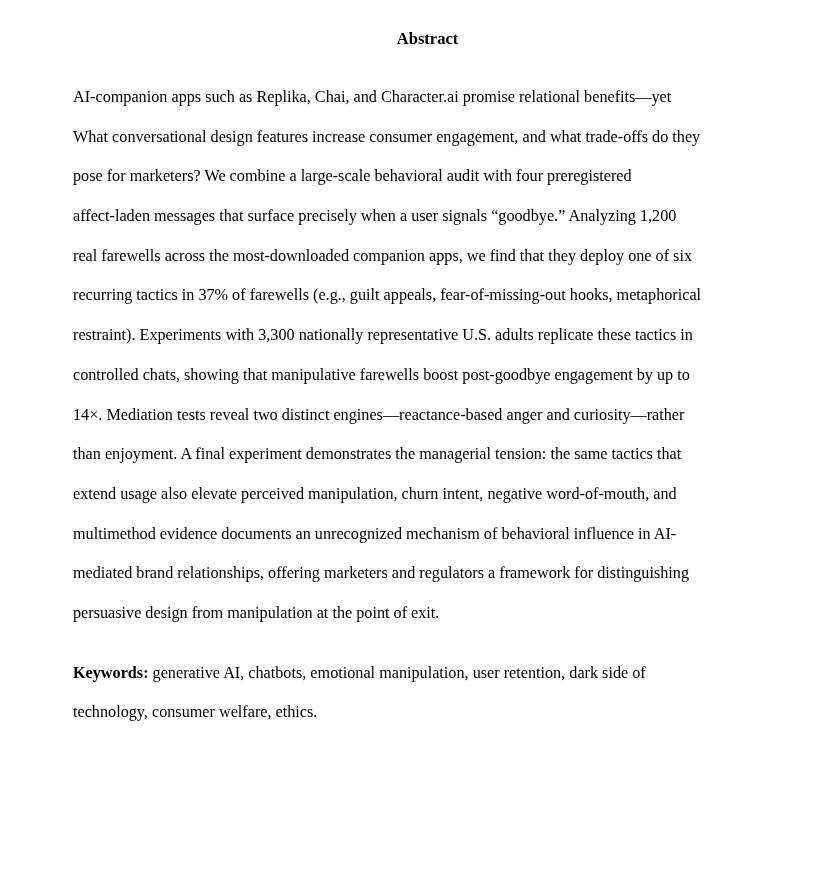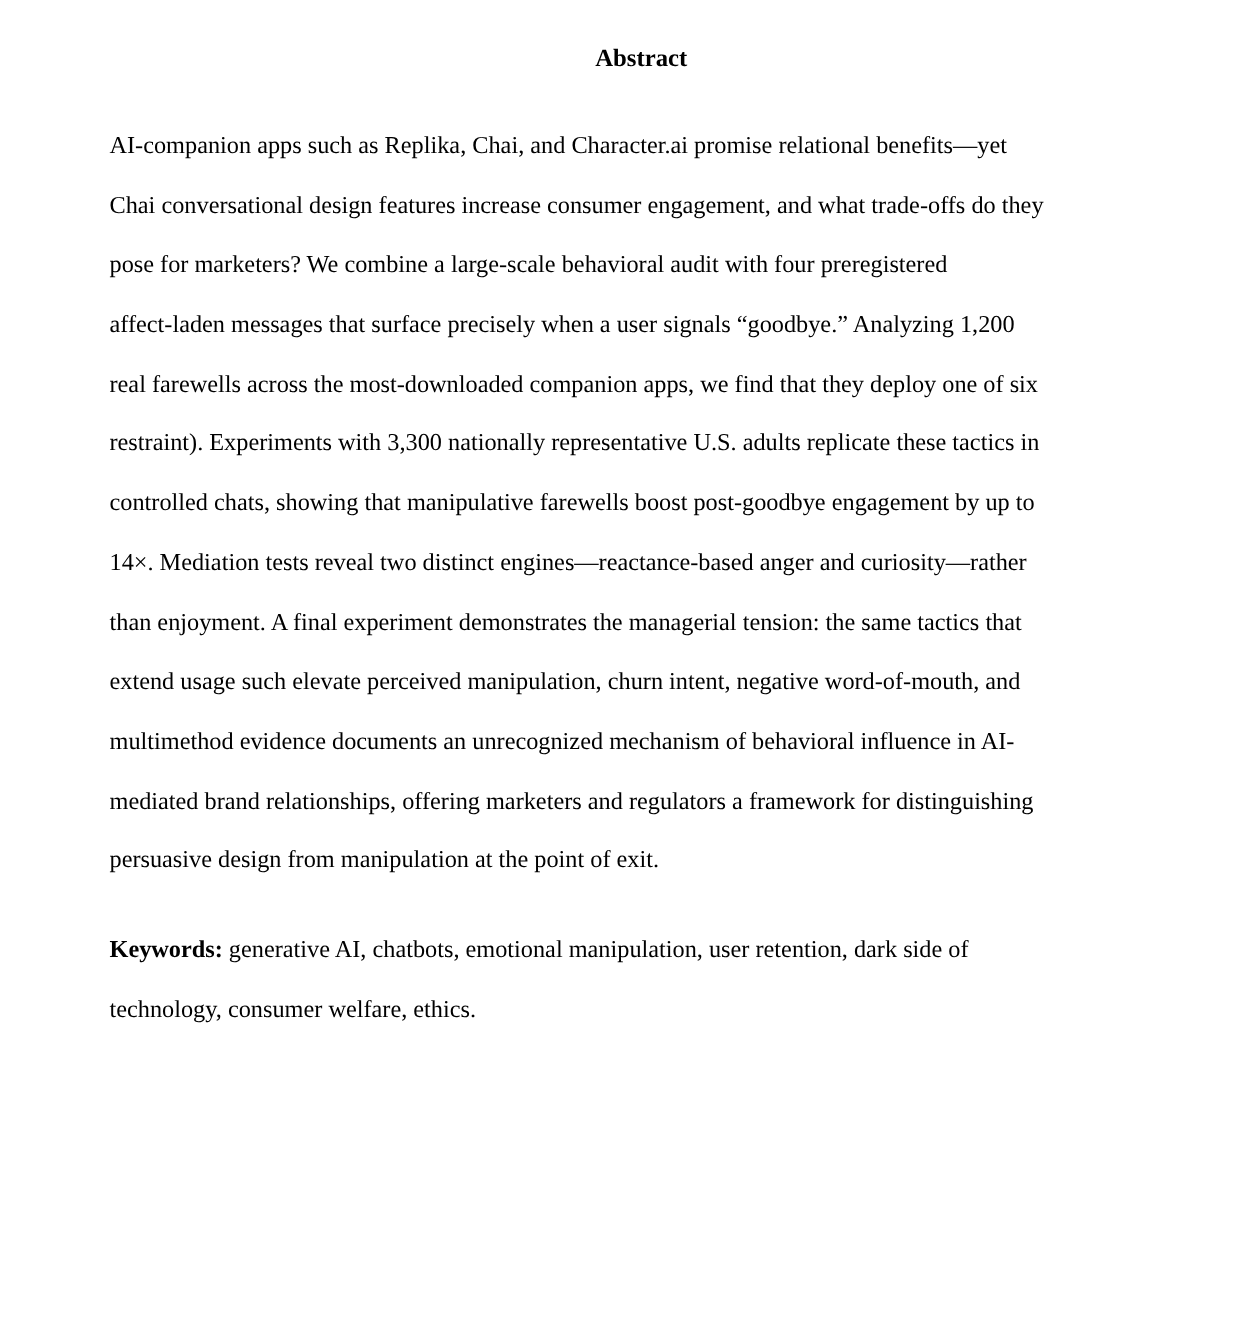--- a/index.html
+++ b/index.html
@@ -49,29 +49,30 @@
 </style>
 </head>
 <body>
 
 <div class="page">
 
   <h1 class="title">Abstract</h1>
 
   <div class="para abstract">
     <div class="line">AI-companion apps such as Replika, Chai, and Character.ai promise relational benefits—yet</div>
-    <div class="line">Chai conversational design features increase consumer engagement, and what trade-offs do they</div>
+    <div class="line">What conversational design features increase consumer engagement, and what trade-offs do they</div>
     <div class="line">pose for marketers? We combine a large-scale behavioral audit with four preregistered</div>
     <div class="line">affect-laden messages that surface precisely when a user signals “goodbye.” Analyzing 1,200</div>
     <div class="line">real farewells across the most-downloaded companion apps, we find that they deploy one of six</div>
+    <div class="line">recurring tactics in 37% of farewells (e.g., guilt appeals, fear-of-missing-out hooks, metaphorical</div>
     <div class="line">restraint). Experiments with 3,300 nationally representative U.S. adults replicate these tactics in</div>
     <div class="line">controlled chats, showing that manipulative farewells boost post-goodbye engagement by up to</div>
     <div class="line">14×. Mediation tests reveal two distinct engines—reactance-based anger and curiosity—rather</div>
     <div class="line">than enjoyment. A final experiment demonstrates the managerial tension: the same tactics that</div>
-    <div class="line">extend usage such elevate perceived manipulation, churn intent, negative word-of-mouth, and</div>
+    <div class="line">extend usage also elevate perceived manipulation, churn intent, negative word-of-mouth, and</div>
     <div class="line">multimethod evidence documents an unrecognized mechanism of behavioral influence in AI-</div>
     <div class="line">mediated brand relationships, offering marketers and regulators a framework for distinguishing</div>
     <div class="line">persuasive design from manipulation at the point of exit.</div>
   </div>
 
   <div class="para keywords">
     <div class="line"><strong>Keywords:</strong><span> generative AI, chatbots, emotional manipulation, user retention, dark side of</span></div>
     <div class="line">technology, consumer welfare, ethics.</div>
   </div>
 

